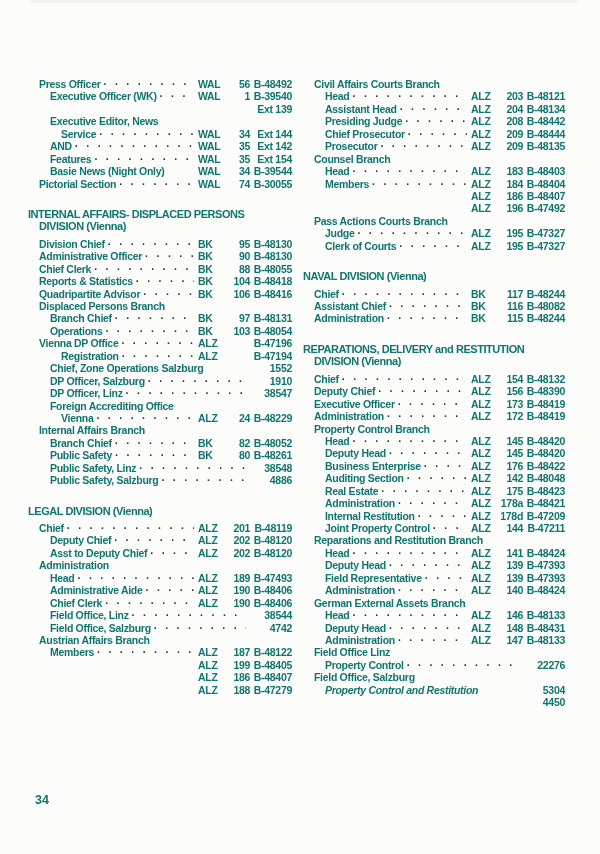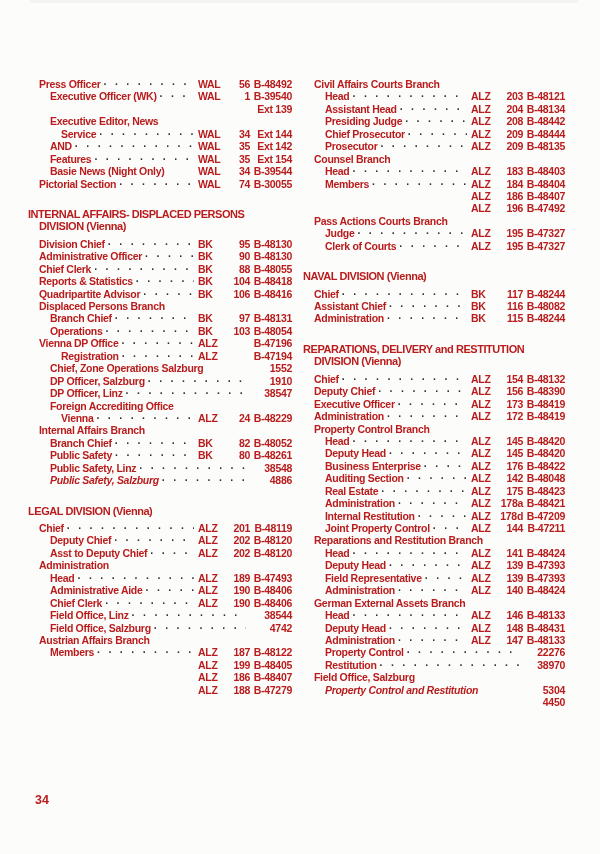--- a/index.html
+++ b/index.html
@@ -1,18 +1,18 @@
 <!DOCTYPE html>
 <html><head>
 <meta charset="utf-8">
 <style>
   html,body{margin:0;padding:0;background:#ffffff;}
   .page{
     position:relative;width:600px;height:854px;overflow:hidden;
-    background:#fcfcfb;color:#b91c1c;
+    background:#fcfcfb;color:#0f766e;
     font-family:"Liberation Sans",sans-serif;font-weight:700;
   }
   .scan-edge{position:absolute;top:0;left:30px;right:22px;height:3px;background:#f3f3f0;}
   .columns{display:flex;padding:78px 0 0 28px;}
   .col-left{width:264px;margin-right:11px;flex:0 0 auto;}
   .col-right{width:262px;flex:0 0 auto;}
   .block + .block{margin-top:18px;}
   .line{
     display:flex;align-items:baseline;height:12.45px;
     font-size:10.5px;letter-spacing:-0.3px;white-space:nowrap;
@@ -246,21 +246,21 @@
               <span class="sta">80</span>
             </span>
             <span class="num">B-48261</span>
           </div>
           <div class="line">
             <span class="label" style="padding-left: 22px;">Public Safety, Linz</span>
             <span class="leader"></span>
             <span class="num">38548</span>
           </div>
           <div class="line">
-            <span class="label" style="padding-left: 22px; font-style: italic;">Public Safety, Salzburg</span>
+            <span class="label" style="padding-left: 22px;">Public Safety, Salzburg</span>
             <span class="leader"></span>
             <span class="num">4886</span>
           </div>
         </div>
         <div class="block">
           <div class="line heading">
             <span class="label" style="padding-left: 0px;">LEGAL DIVISION (Vienna)</span>
           </div>
           <div class="line">
             <span class="label" style="padding-left: 11px;">Chief</span>
@@ -694,28 +694,26 @@
           <div class="line">
             <span class="label" style="padding-left: 22px;">Administration</span>
             <span class="leader"></span>
             <span class="ext">
               <span class="code">ALZ</span>
               <span class="sta">147</span>
             </span>
             <span class="num">B-48133</span>
           </div>
           <div class="line">
+            <span class="label" style="padding-left: 11px;">Field Office Linz</span>
+          </div>
+          <div class="line">
             <span class="label" style="padding-left: 22px;">Property Control</span>
             <span class="leader"></span>
             <span class="num">22276</span>
-          </div>
-          <div class="line">
-            <span class="label" style="padding-left: 22px;">Restitution</span>
-            <span class="leader"></span>
-            <span class="num">38970</span>
           </div>
           <div class="line">
             <span class="label" style="padding-left: 11px;">Field Office, Salzburg</span>
           </div>
           <div class="line">
             <span class="label" style="padding-left: 22px; font-style: italic;">Property Control and Restitution</span>
             <span class="leader nodots"></span>
             <span class="num">5304</span>
           </div>
           <div class="line">

